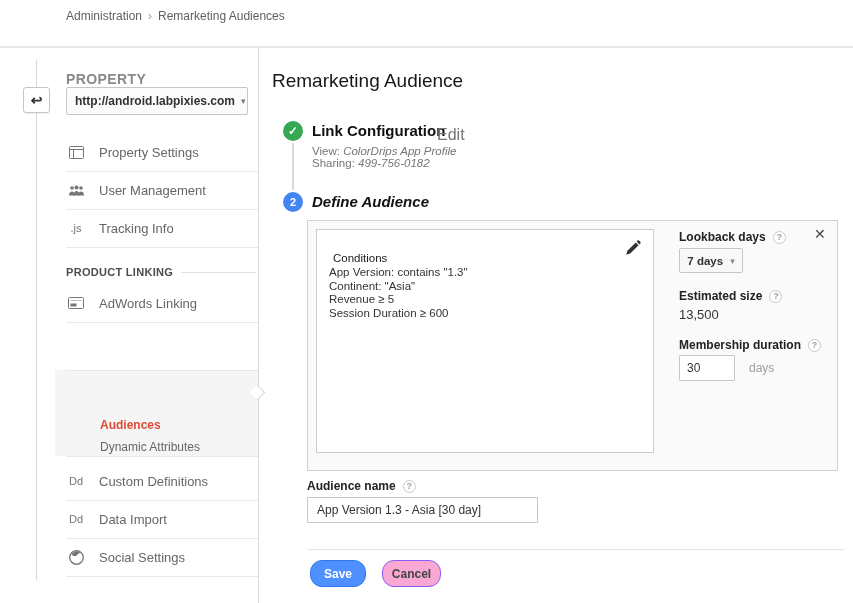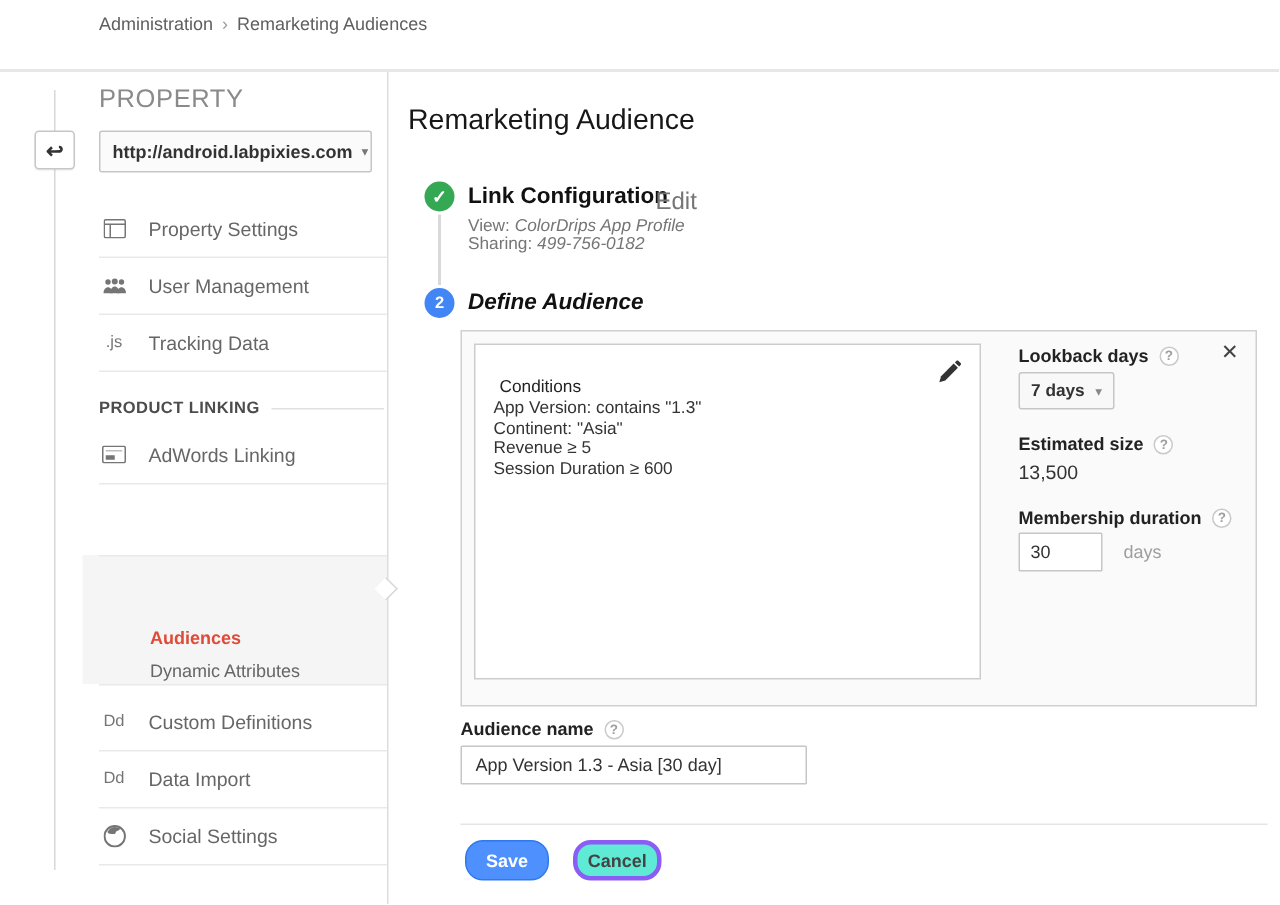--- a/index.html
+++ b/index.html
@@ -9,21 +9,21 @@
 
   
   .breadcrumb { position:absolute; left:66px; top:9px; font-size:12px; color:#5f5f5f; display:flex; gap:6px; align-items:center; }
   .breadcrumb .sep { color:#9a9a9a; }
   .top-rule { position:absolute; top:46px; left:0; width:853px; height:2px; background:#e7e7e7; }
 
   
   .side-divider { position:absolute; left:258px; top:48px; bottom:0; width:1px; background:#ddd; }
   .thin-vline { position:absolute; left:36px; top:60px; height:520px; width:1px; background:#d8d8d8; }
   .back-btn { position:absolute; left:23px; top:87px; width:27px; height:26px; background:#fff; border:1px solid #c6c6c6; border-radius:3px; display:flex; align-items:center; justify-content:center; font-size:14px; color:#333; font-weight:bold; cursor:pointer; box-shadow:0 1px 1px rgba(0,0,0,.05); }
-  .prop-label { position:absolute; left:66px; top:56px; font-size:17px; font-weight:normal; letter-spacing:.4px; color:#8a8a8a; }
+  .prop-label { position:absolute; left:66px; top:71px; font-size:14px; font-weight:bold; letter-spacing:.4px; color:#8a8a8a; }
   .prop-select { position:absolute; left:66px; top:87px; width:182px; height:28px; background:#fbfbfb; border:1px solid #c6c6c6; border-radius:2px; display:flex; align-items:center; justify-content:space-between; padding:0 8px; cursor:pointer; }
   .prop-select .val { font-size:12px; font-weight:bold; color:#333; }
   .prop-select .caret { font-size:9px; color:#777; margin-left:6px; }
 
   .side-row { position:absolute; left:66px; width:190px; display:flex; align-items:center; gap:13px; font-size:13px; color:#666; cursor:pointer; }
   .side-row .ic { width:20px; display:flex; justify-content:center; align-items:center; color:#757575; flex:0 0 20px; }
   .ictext { font-size:11px; color:#757575; letter-spacing:0; }
   .side-sep { position:absolute; left:66px; width:192px; height:1px; background:#e9e9e9; }
   .section-head { position:absolute; left:66px; width:190px; display:flex; align-items:center; gap:8px; font-size:11px; font-weight:bold; color:#4c4c4c; letter-spacing:.3px; }
   .section-head .rule { flex:1; height:1px; background:#e0e0e0; }
@@ -61,21 +61,21 @@
   .mini-input { position:absolute; width:56px; height:25px; border:1px solid #c6c6c6; border-radius:1px; font-size:12px; color:#333; padding:12px 7px; font-family:"Liberation Sans", sans-serif; background:#fff; }
   .unit { position:absolute; font-size:12px; color:#9e9e9e; }
   .close-x { position:absolute; left:506px; top:6px; font-size:14px; color:#444; cursor:pointer; line-height:14px; }
 
   .aud-label { position:absolute; left:307px; top:479px; font-size:12px; font-weight:bold; color:#222; display:flex; align-items:center; }
   .aud-input { position:absolute; left:307px; top:497px; width:231px; height:26px; border:1px solid #c6c6c6; border-radius:1px; font-size:12px; color:#333; padding:0 9px; font-family:"Liberation Sans", sans-serif; }
 
   .bottom-rule { position:absolute; left:307px; top:549px; width:538px; height:1px; background:#e5e5e5; }
   .btn { position:absolute; top:560px; height:27px; border-radius:12px; font-size:12px; font-weight:bold; cursor:pointer; font-family:"Liberation Sans", sans-serif; }
   .btn.save { left:310px; width:56px; background:#4d90fe; border:1px solid #3079ed; color:#fff; }
-  .btn.cancel { left:382px; width:59px; background:#5eead4; border:3px solid #8b5cf6; color:#444; }
+  .btn.cancel { left:382px; width:59px; background:#f9a8d4; border:1px solid #8b5cf6; color:#444; }
 </style>
 </head>
 <body>
 
 <div id="app">
 
   <div class="breadcrumb">
     <span>Administration</span>
     <span class="sep">›</span>
     <span>Remarketing Audiences</span>
@@ -116,21 +116,21 @@
           <path d="M5.5 10.5c0-3 1.5-4.5 3-4.5s3 1.5 3 4.5z"></path>
           <path d="M10 10.5c0-2.5 1.5-4 3-4s3 1.5 3 4z"></path>
         </svg>
     </span>
     <span>User Management</span>
   </div>
   <div class="side-sep" style="top:209px;"></div>
 
   <div class="side-row" style="top:209px; height:38px;">
     <span class="ic ictext">.js</span>
-    <span>Tracking Data</span>
+    <span>Tracking Info</span>
   </div>
   <div class="side-sep" style="top:247px;"></div>
 
   <div class="section-head" style="top:262px; height:20px;">
     <span>PRODUCT LINKING</span>
     <span class="rule"></span>
   </div>
 
   <div class="side-row" style="top:284px; height:38px;">
     <span class="ic">

